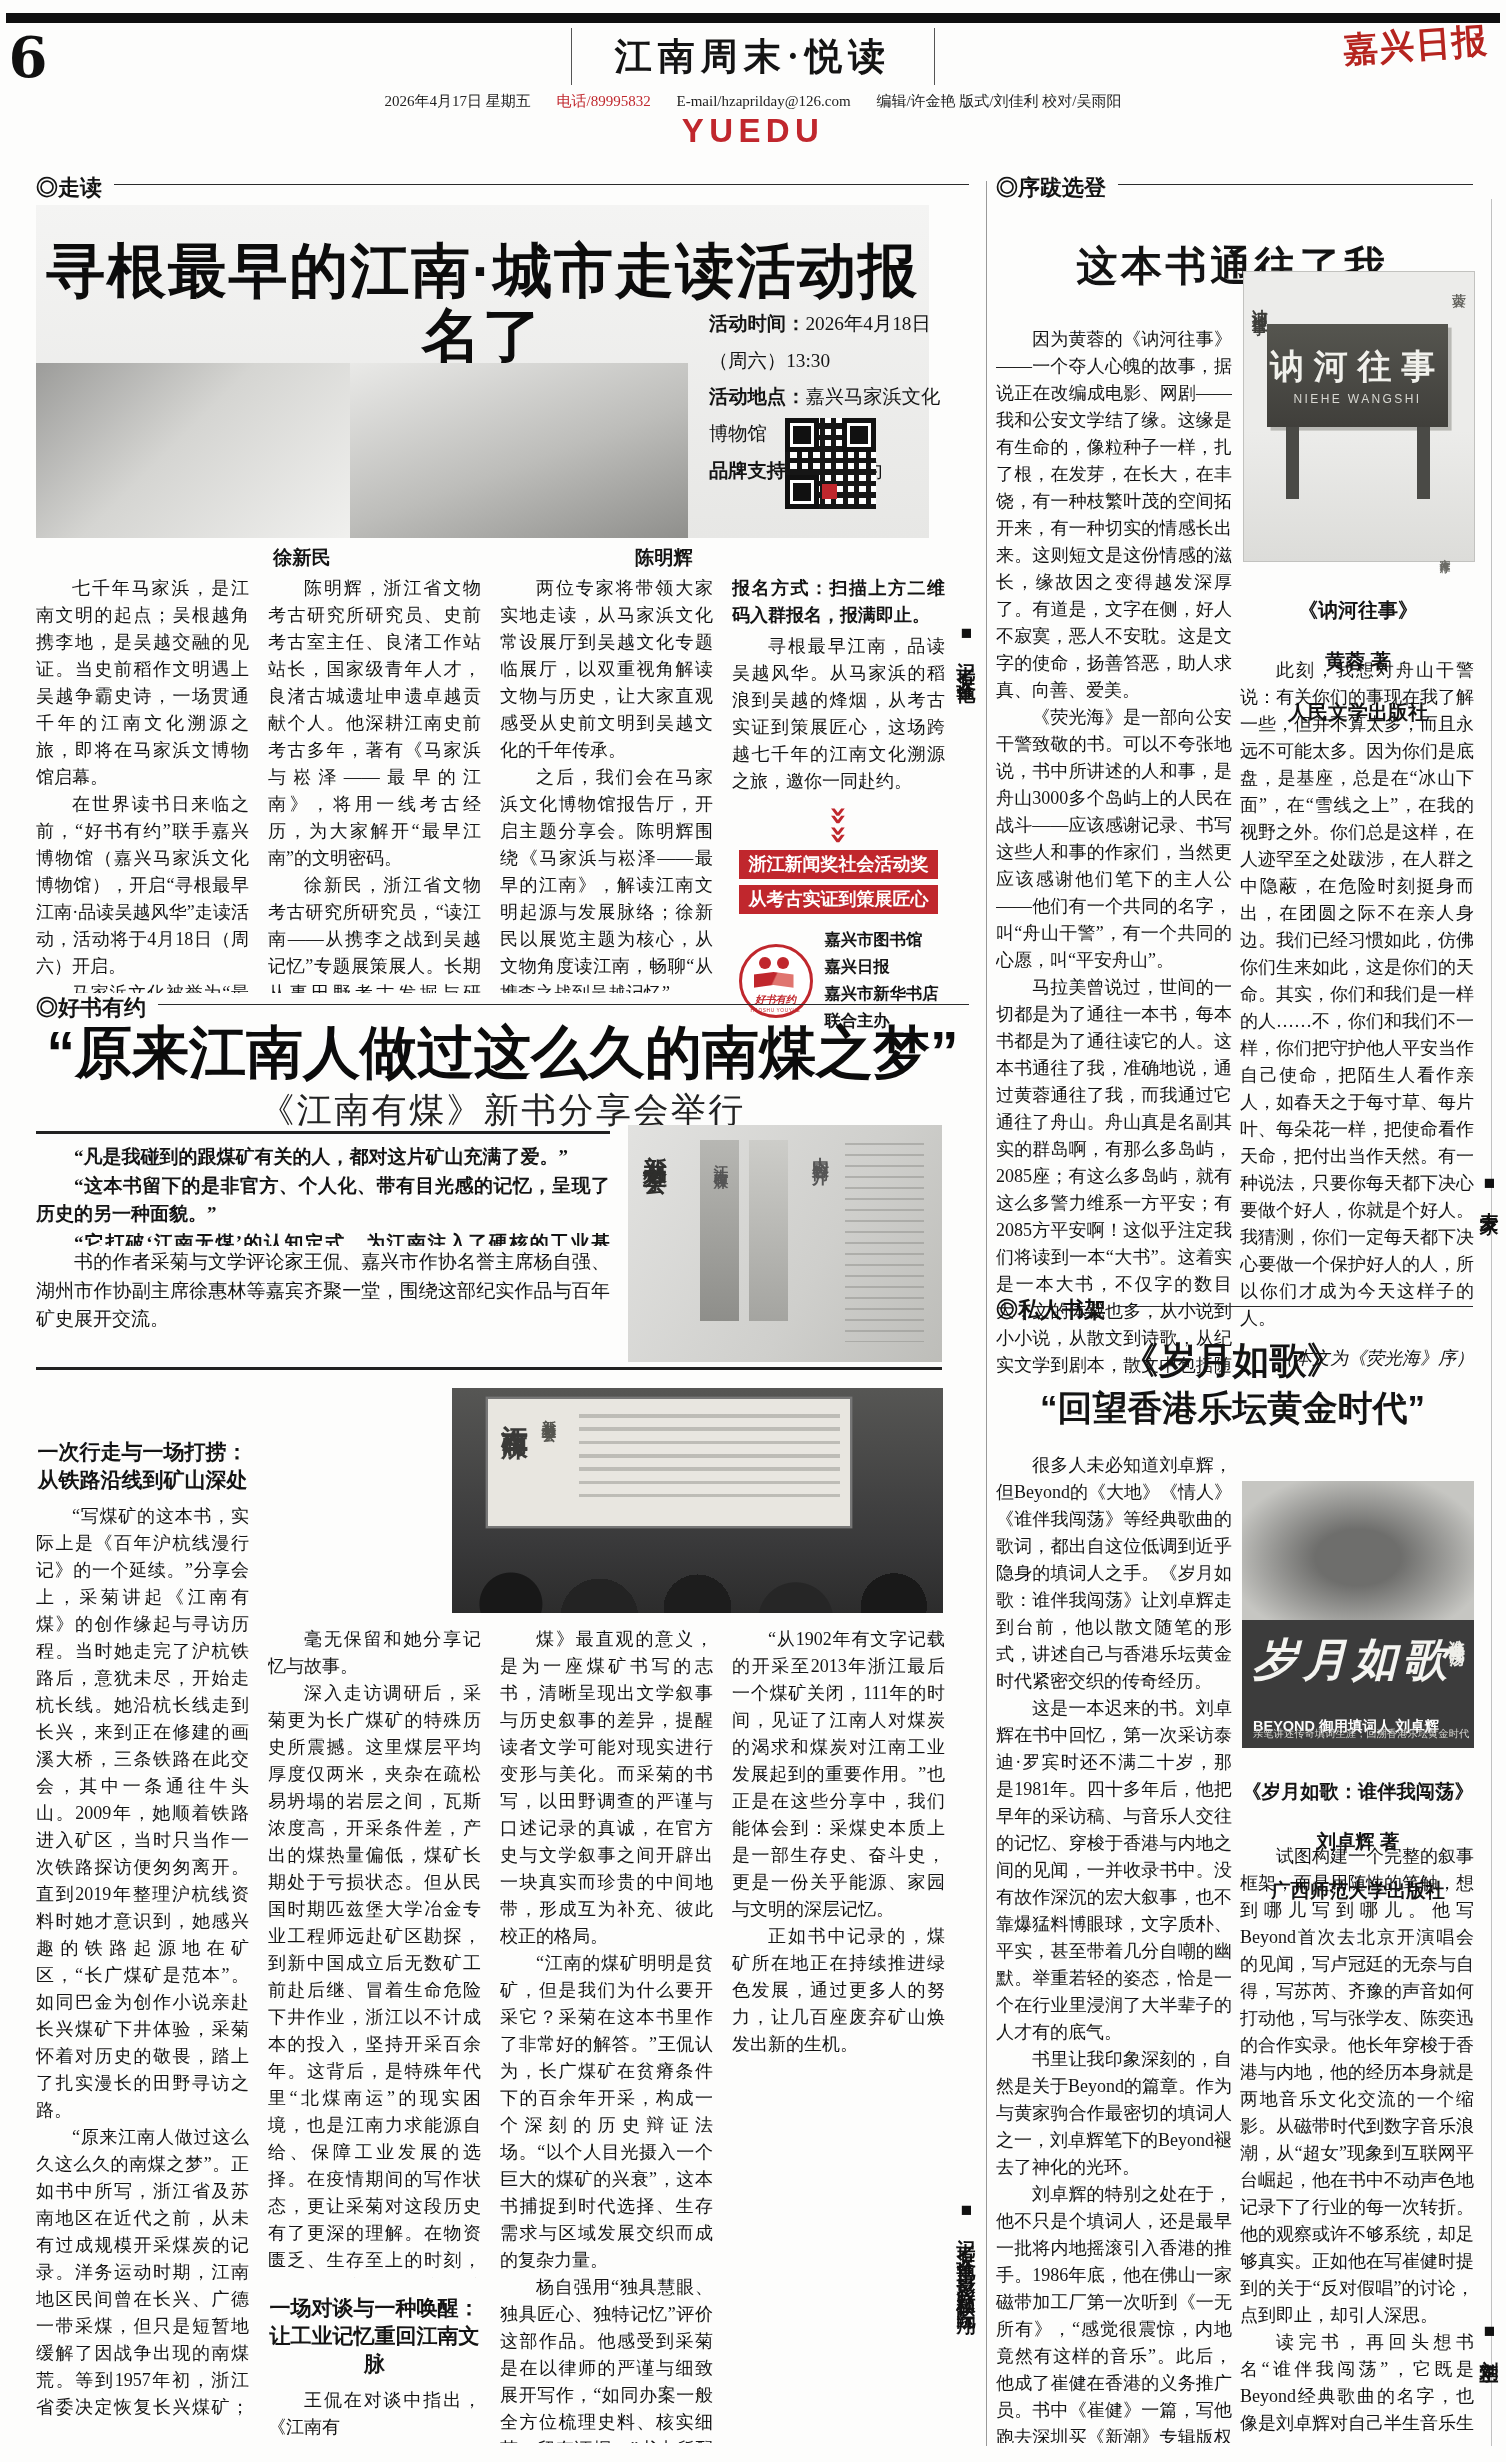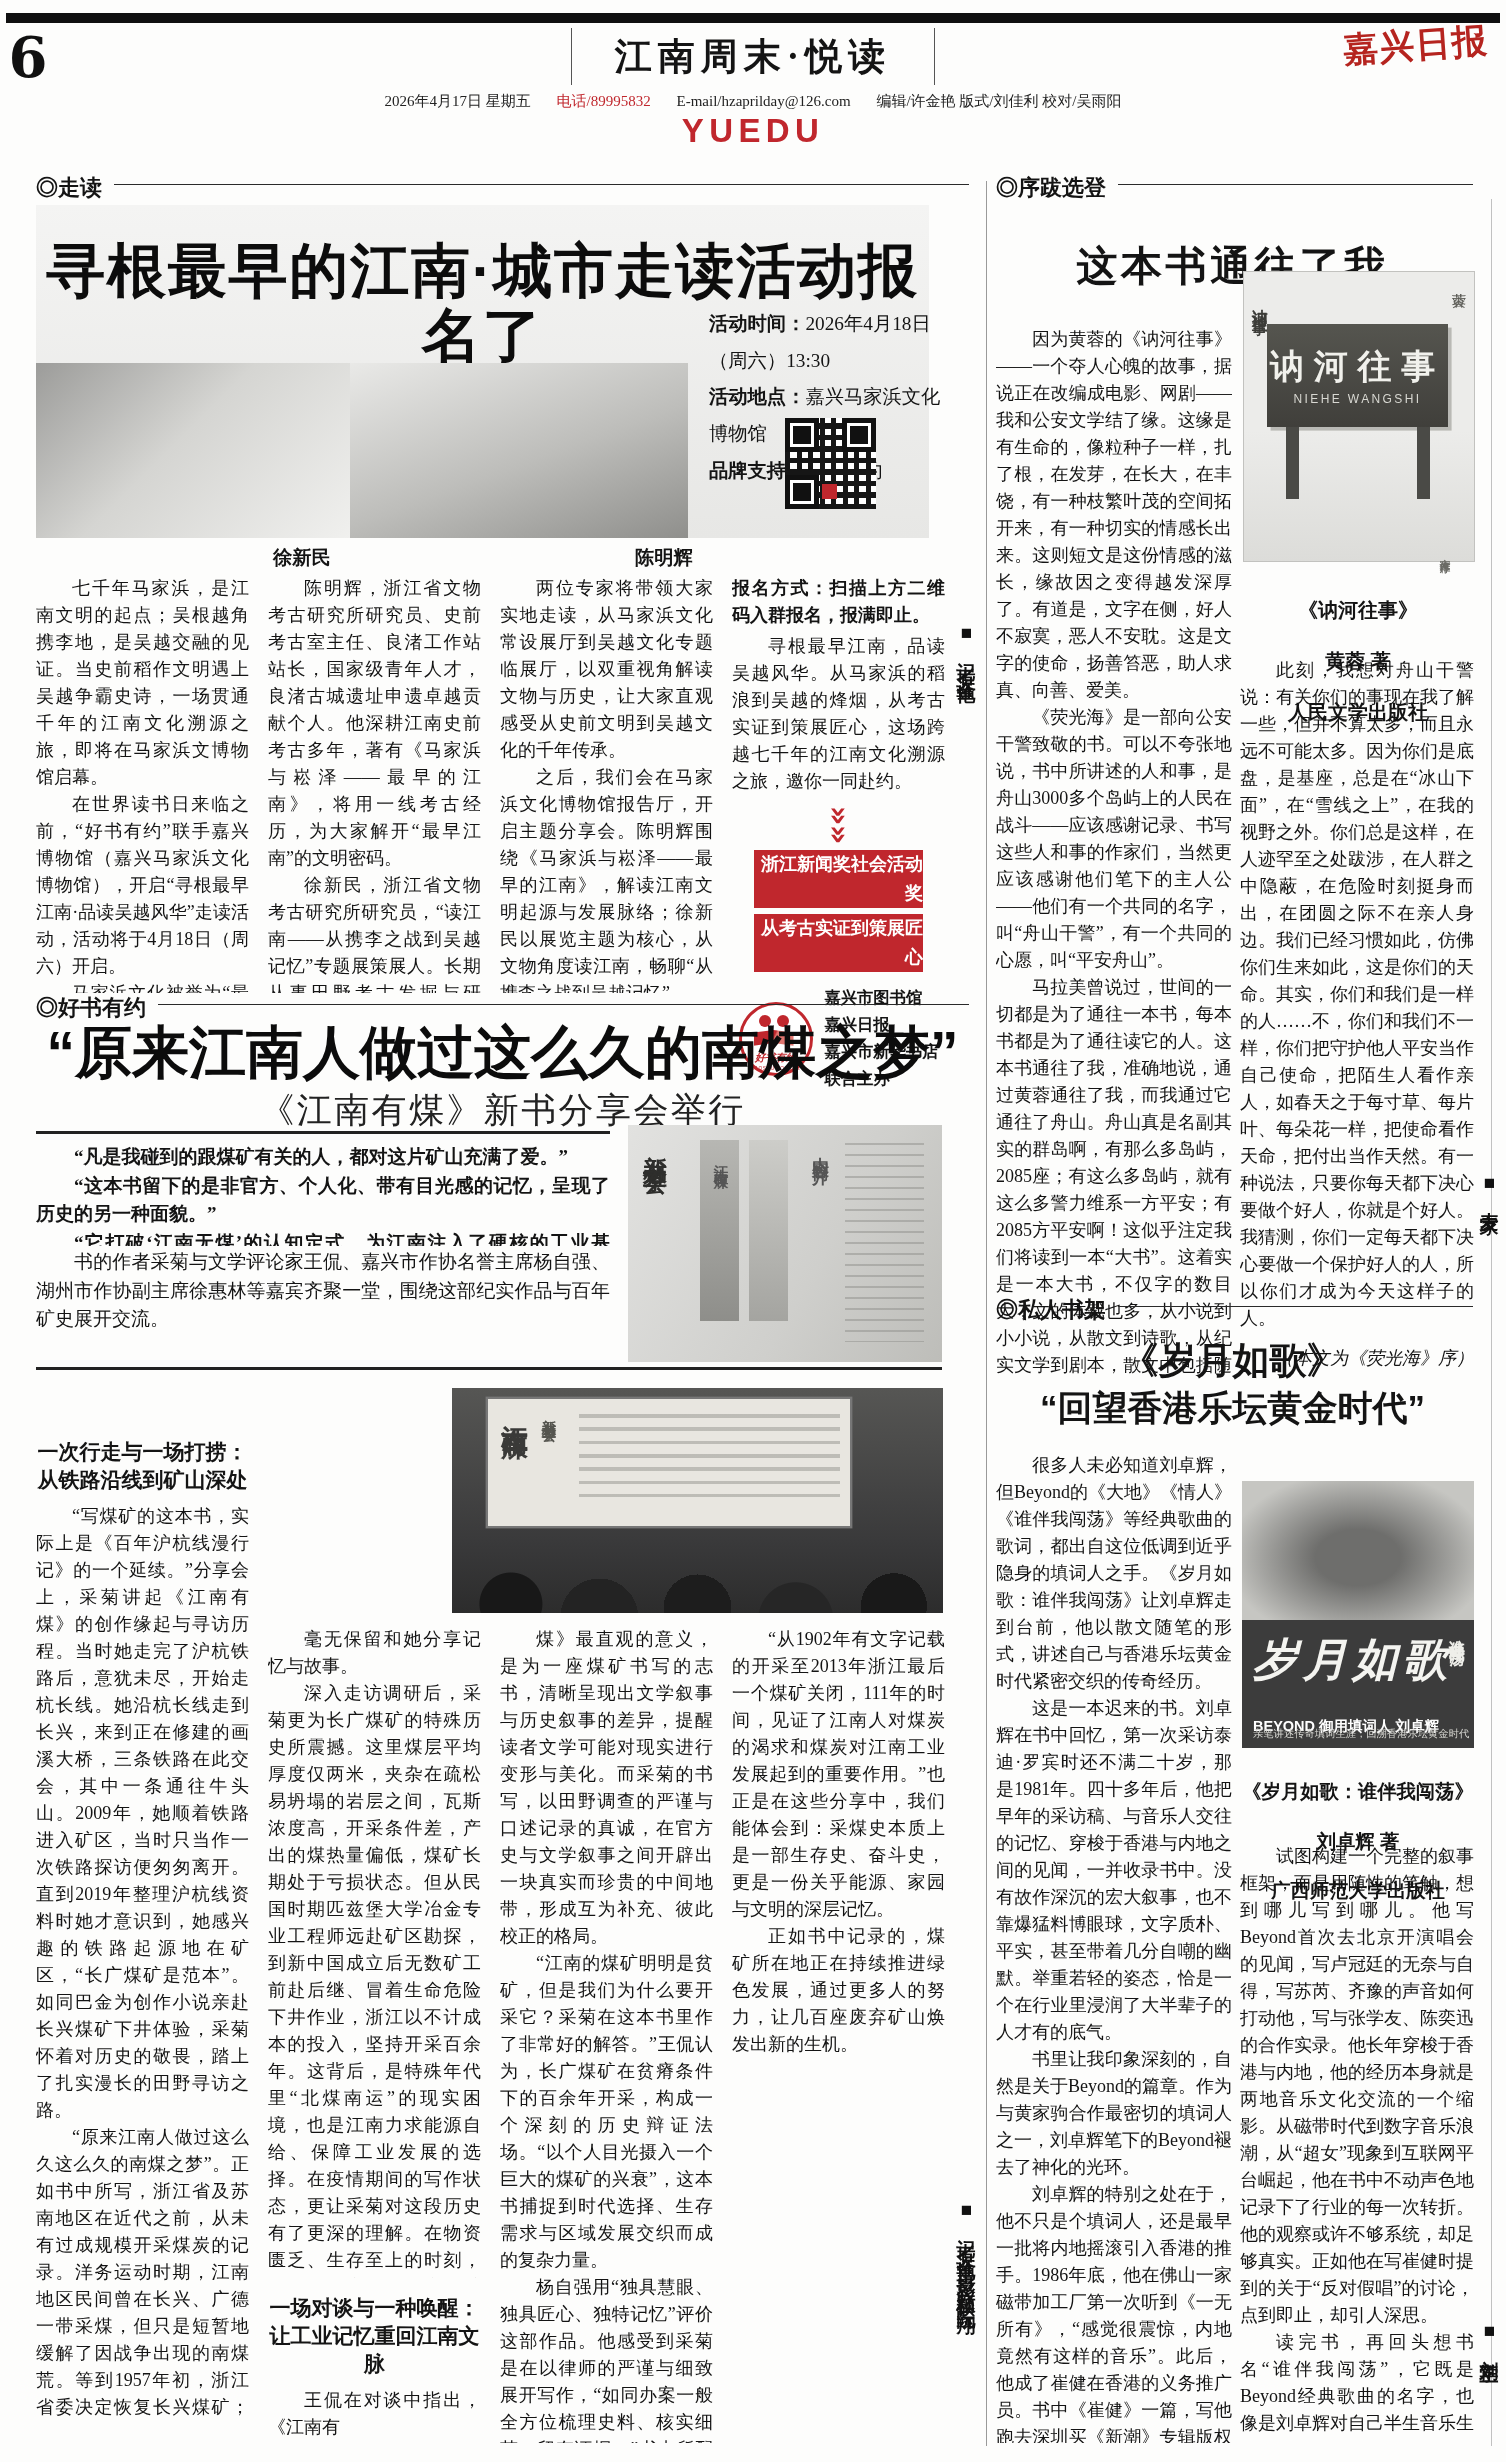--- a/index.html
+++ b/index.html
@@ -41,22 +41,22 @@
   .infoline .val{font-family:"Liberation Serif",serif;font-weight:400;}
   
   .qr{background:
       repeating-linear-gradient(0deg,#161616 0 5.4px,transparent 5.4px 11.5px),
       repeating-linear-gradient(90deg,#161616 0 5.4px,transparent 5.4px 11.5px),#fff;}
   .qrsq{position:absolute;width:24px;height:24px;border:5.4px solid #111;background:#fff;}
   .qrsq:after{content:"";position:absolute;inset:3px;background:#111;}
   .qrred{position:absolute;width:14.5px;height:14.5px;background:#c0272d;left:37px;top:66px;}
   
   .chev{color:#c0272d;font:700 31px/0.62 "DejaVu Sans",sans-serif;transform:rotate(90deg);width:36px;text-align:center;}
-  .award{background:#c0272d;color:#fff;font:700 18px/29px "Liberation Sans",sans-serif;text-align:right;
-         width:169px;margin:6px auto 4px;}
+  .award{background:#c0272d;color:#fff;font:700 18px/29px "Liberation Sans",sans-serif;text-align:center;
+         width:199px;margin:6px auto 4px;}
   .hsylogo{position:relative;width:68px;height:68px;border:3px solid #c0272d;border-radius:50%;background:#fff;flex:none;}
   .hsylogo .h1,.hsylogo .h2{position:absolute;width:12px;height:12px;border-radius:50%;background:#c0272d;top:9.7px;}
   .hsylogo .h1{left:17px;} .hsylogo .h2{left:35px;}
   .hsylogo .bk{position:absolute;left:12px;top:25px;width:40px;height:15.7px;
         background:linear-gradient(115deg,#c0272d 48%,#e0756f 52%);clip-path:polygon(0 15%,50% 0,100% 15%,100% 100%,50% 82%,0 100%);}
   .hsylogo .t{position:absolute;bottom:8.5px;width:100%;text-align:center;color:#c0272d;
         font:italic 700 10.3px "Liberation Serif",serif;}
   .hsylogo .lt{position:absolute;bottom:1.8px;width:100%;text-align:center;color:#c0272d;
         font:4.8px "Liberation Sans",sans-serif;letter-spacing:0.6px;}
   .orgcol p{margin:0;font:700 16.3px/1.65 "Liberation Serif",serif;text-indent:0;}

